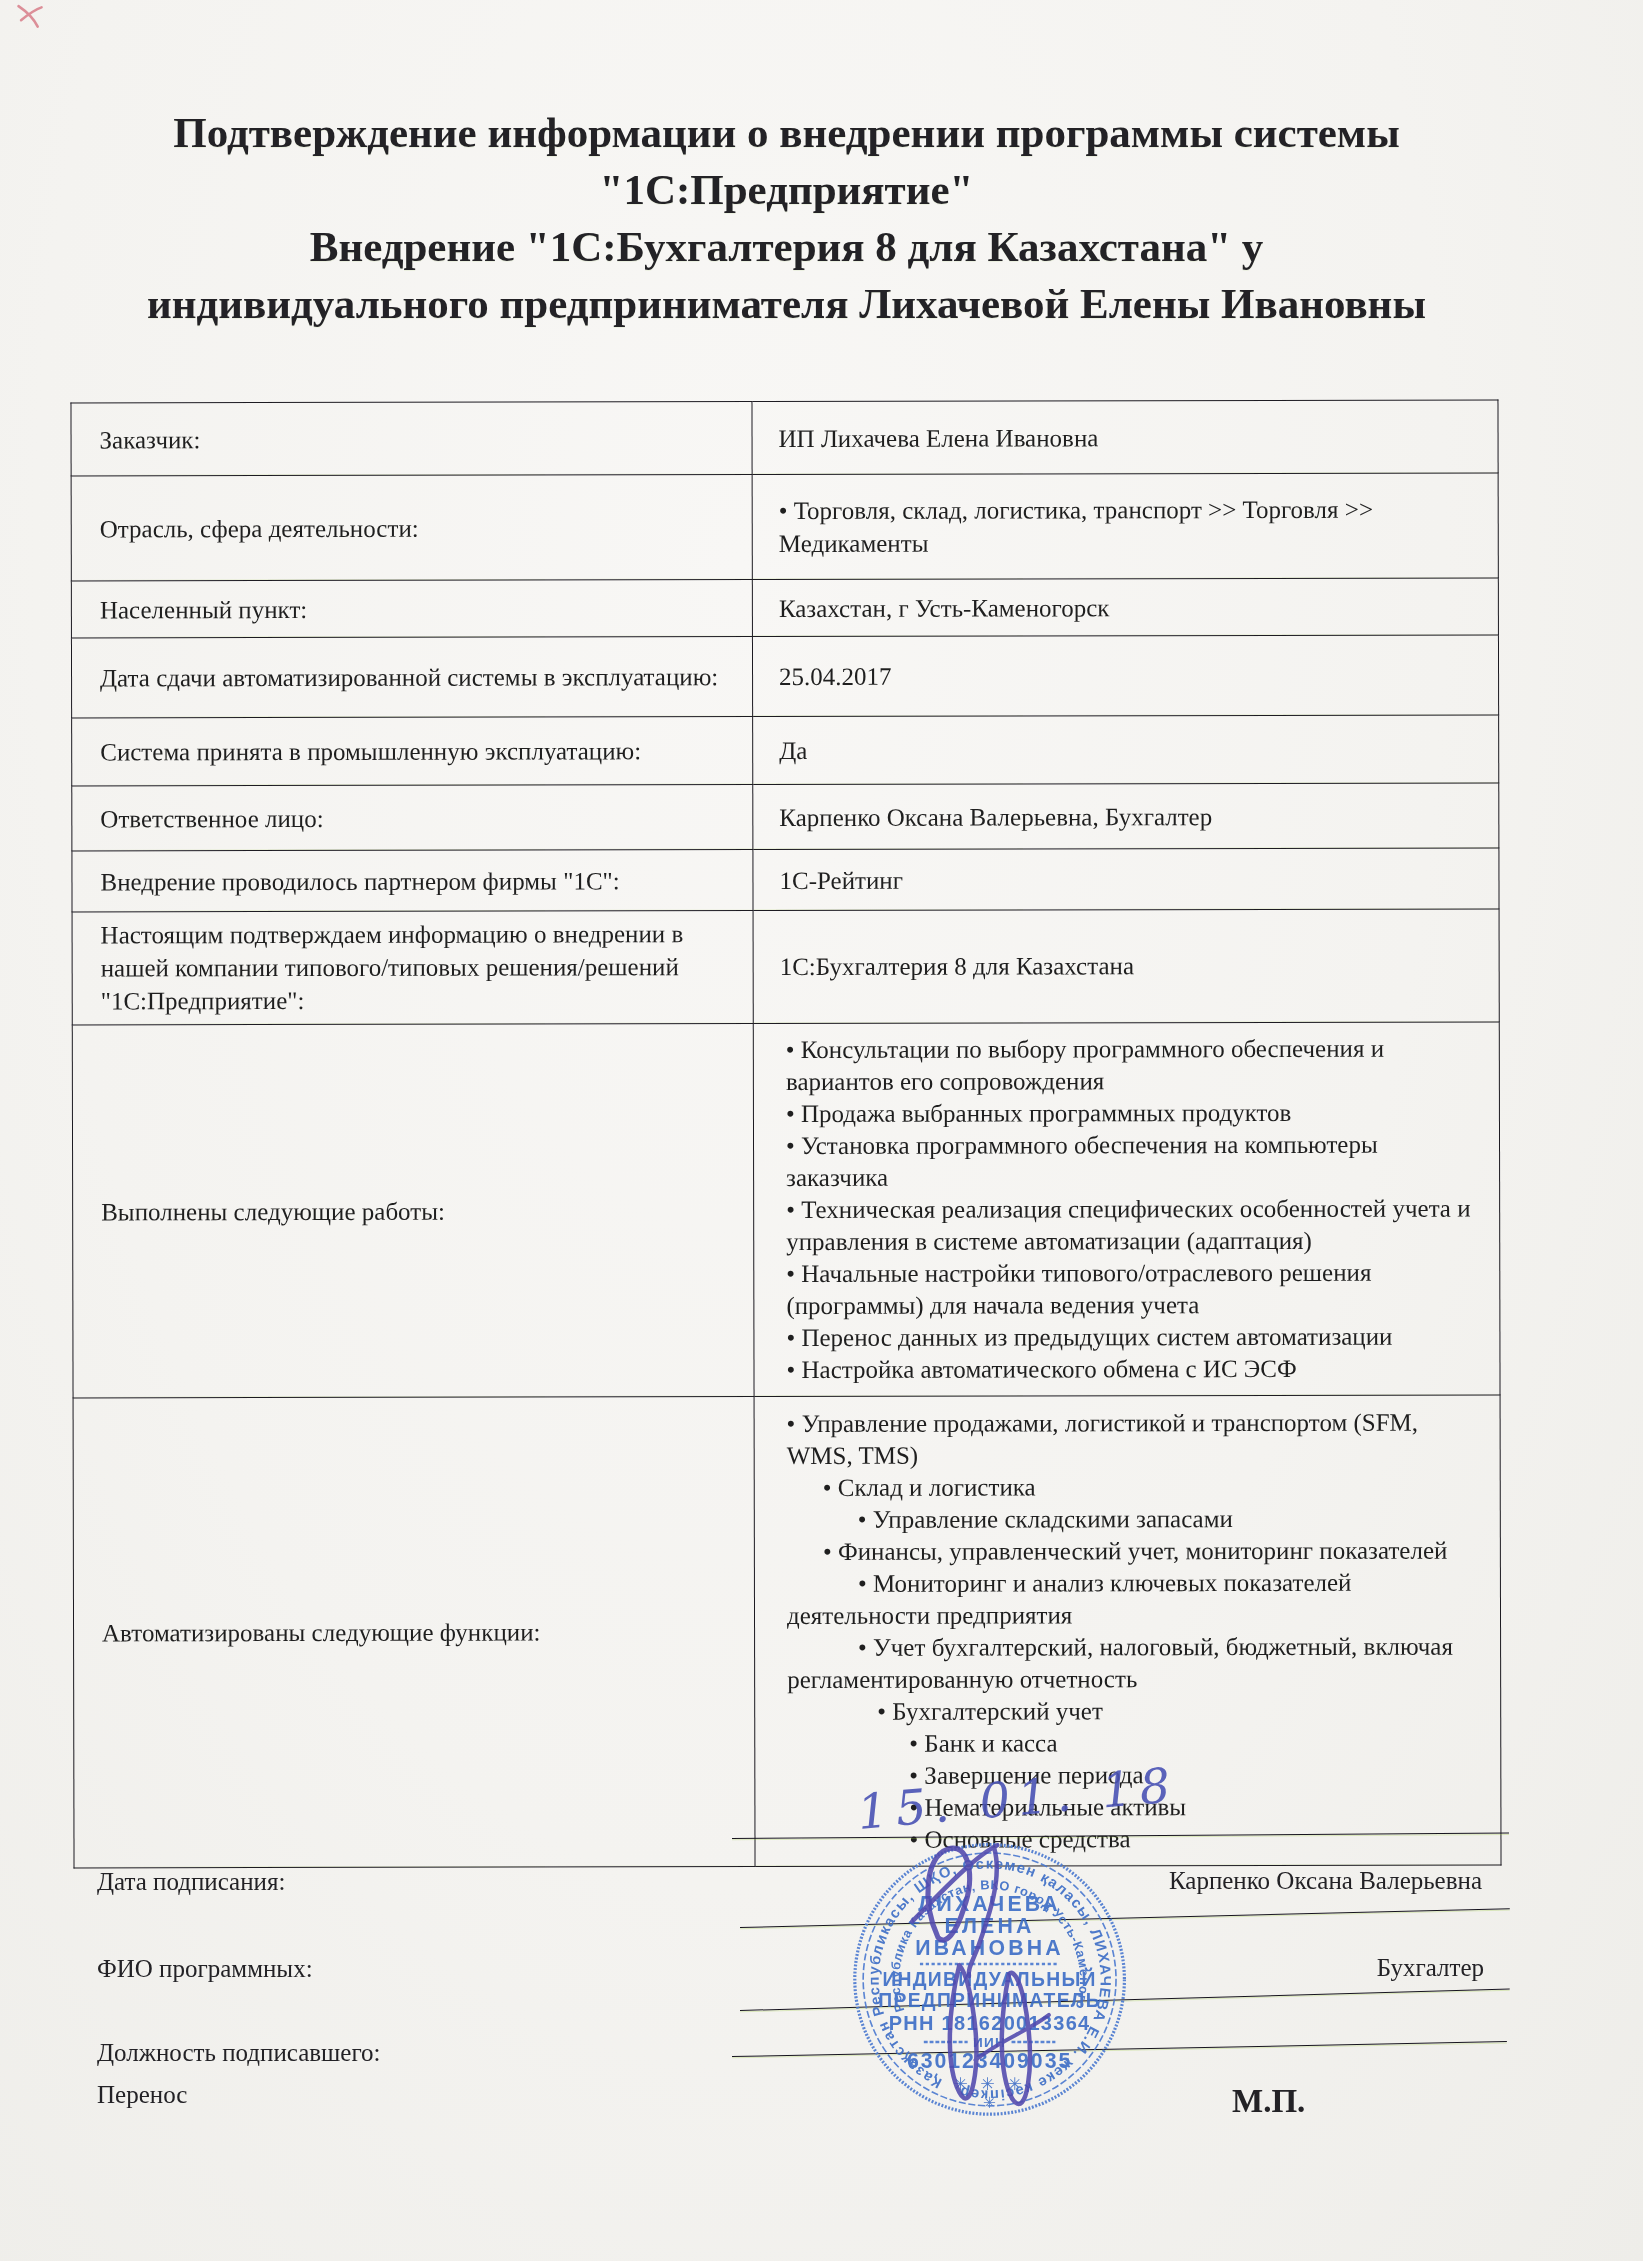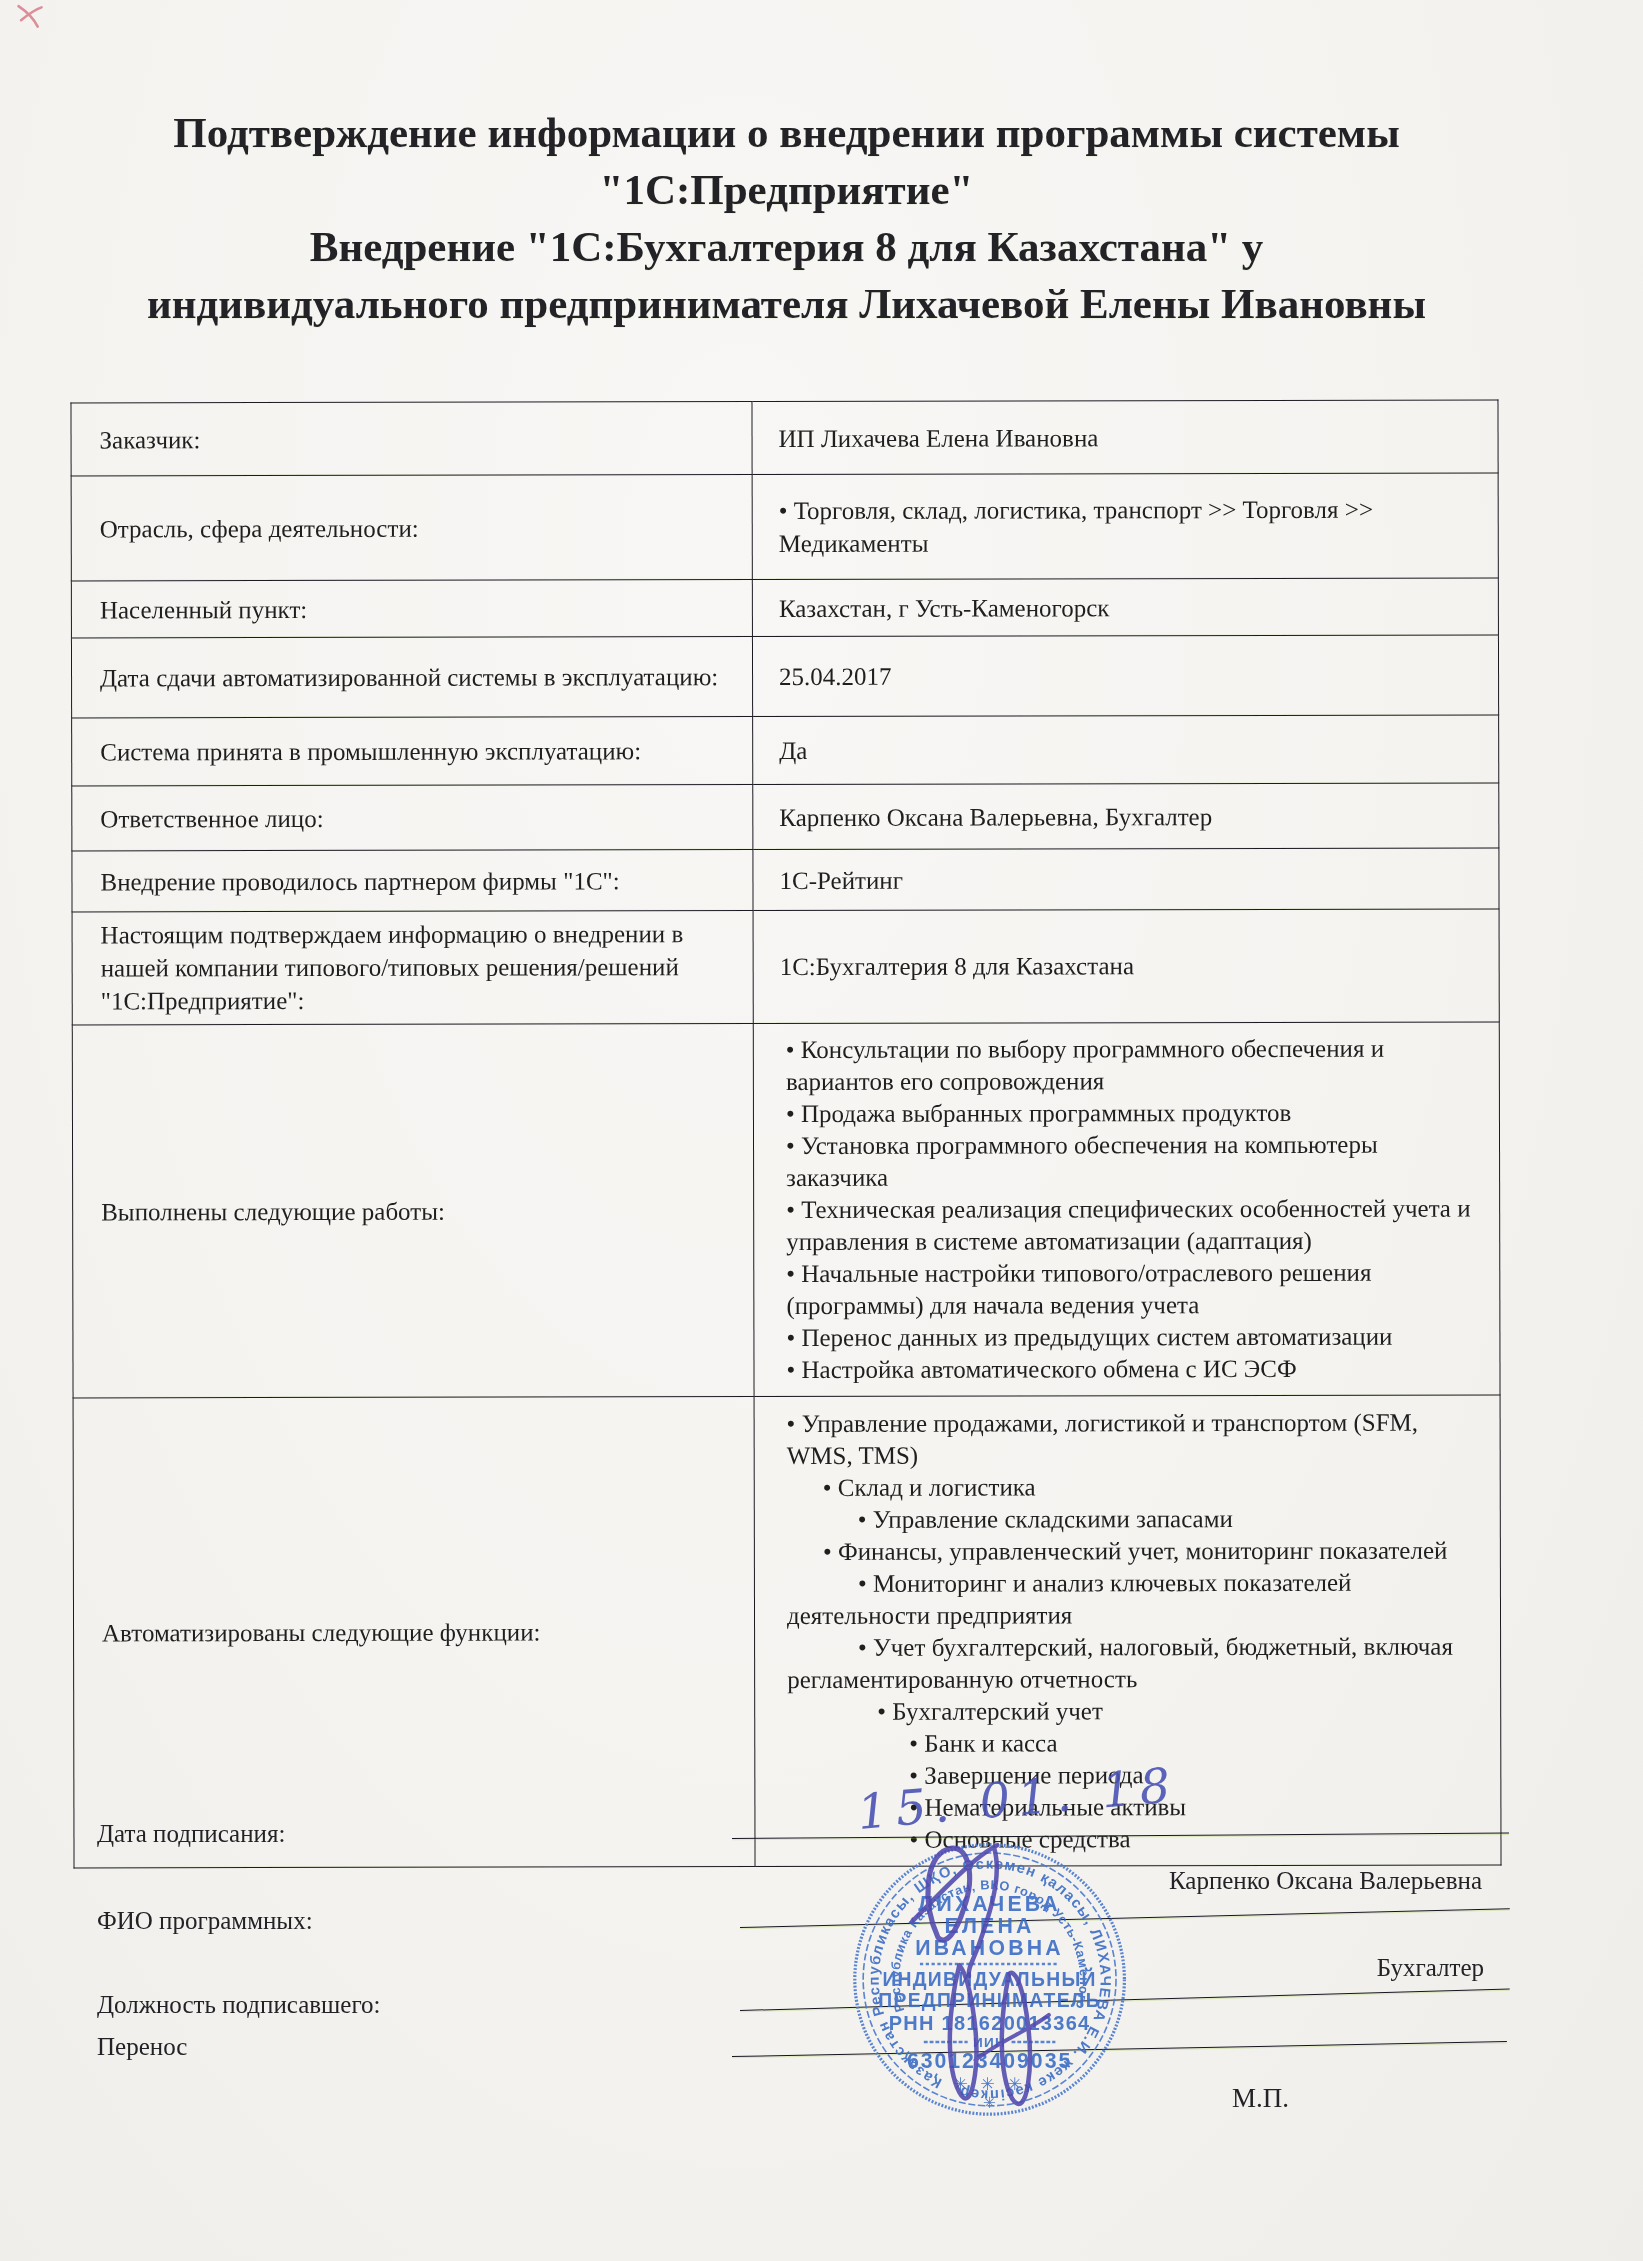--- a/index.html
+++ b/index.html
@@ -28,32 +28,32 @@
   }
   .doc-table td.lbl{width:635px;padding:6.4px 17px 6.4px 28px;}
   .doc-table td.val{padding:6.4px 19.3px 6.4px 26px;}
   .doc-table td.val-list{padding:10.3px 17px 10.3px 32px;}
   .val-list .li{line-height:32px;}
   .ind1{text-indent:36px;}
   .ind2{text-indent:71px;}
   .ind3{text-indent:90px;}
   .ind4{text-indent:122px;}
   
-  .flabel{position:absolute;left:97px;font-size:25px;color:#232226;}
+  .flabel{position:absolute;left:97px;font-size:25px;color:#232226;margin-top:48px;}
   .fline{
     position:absolute;height:0;border-top:1.9px solid #17141f;
     box-shadow:0 1.3px 0 rgba(150,200,50,.28);transform-origin:left center;
   }
   .fvalue{position:absolute;font-size:25px;color:#232226;text-align:right;}
   .hand-date{
     position:absolute;left:857px;top:1770px;
     font-size:48px;font-style:italic;color:#4a53b5;letter-spacing:7.7px;
     transform:rotate(-5deg);opacity:.9;font-family:"DejaVu Serif",serif;
   }
-  .mp{position:absolute;font-size:27px;color:#232226;}
+  .mp{position:absolute;font-size:33px;color:#232226;font-weight:bold;}
   
   .stamp-wrap{position:absolute;left:809px;top:1644px;width:387px;height:516px;}
   .stamp-wrap svg{display:block;}
   .stamp-text{font-family:"Liberation Sans","DejaVu Sans",sans-serif;font-weight:bold;fill:#3c6dc6;}
   .redmark{position:absolute;left:11.6px;top:1.3px;width:45px;height:32px;}
 </style>
 </head>
 <body>
 
 <div class="page">

